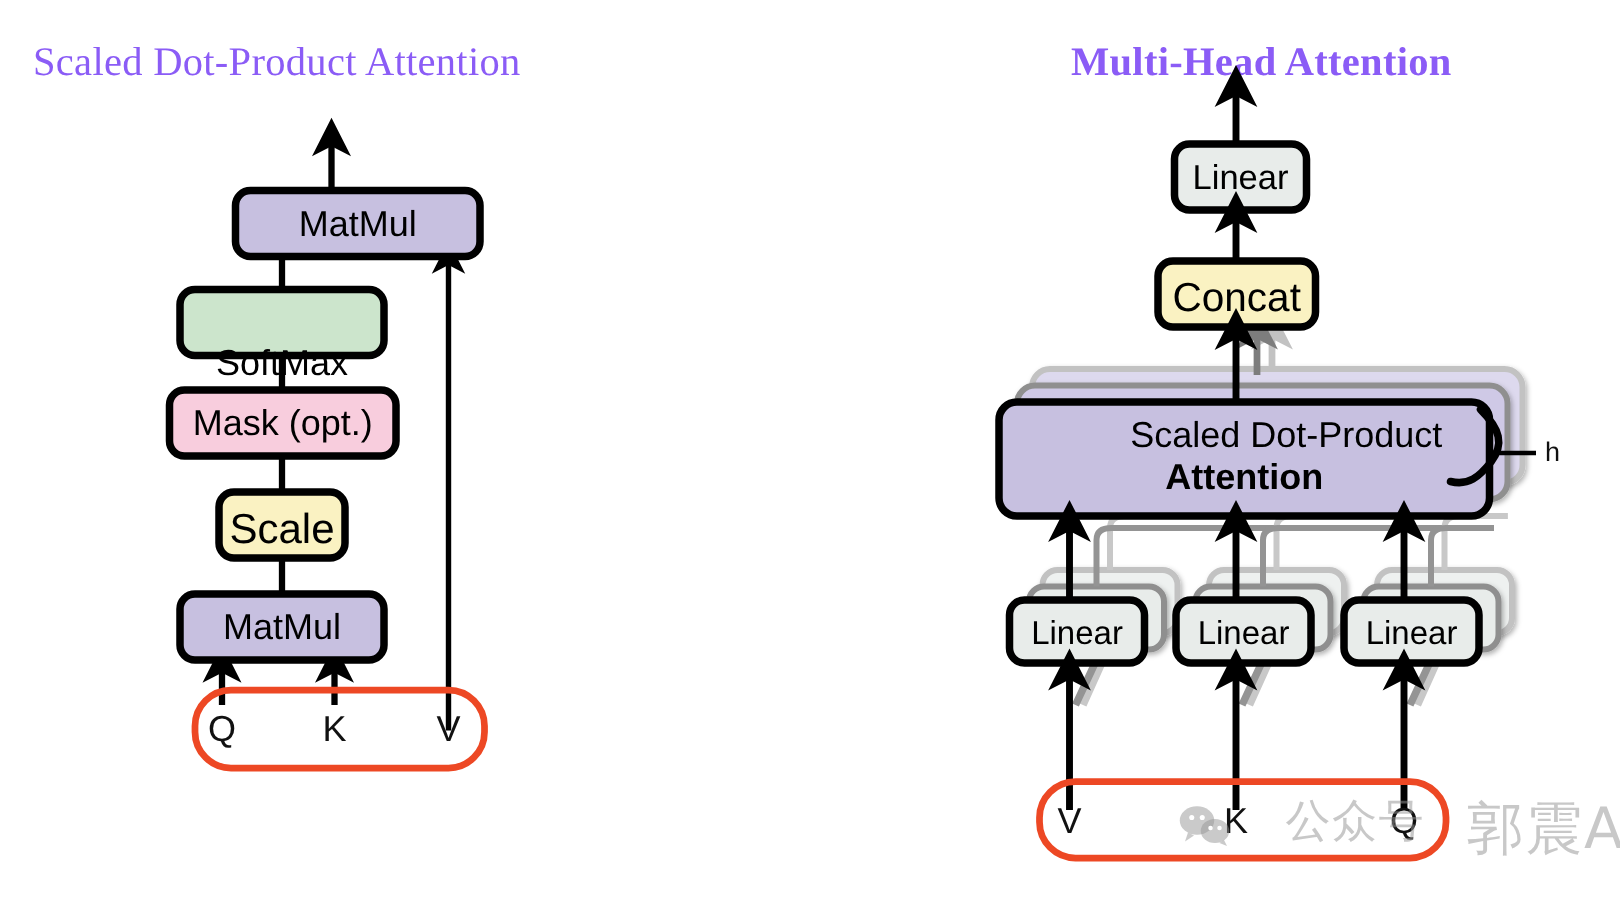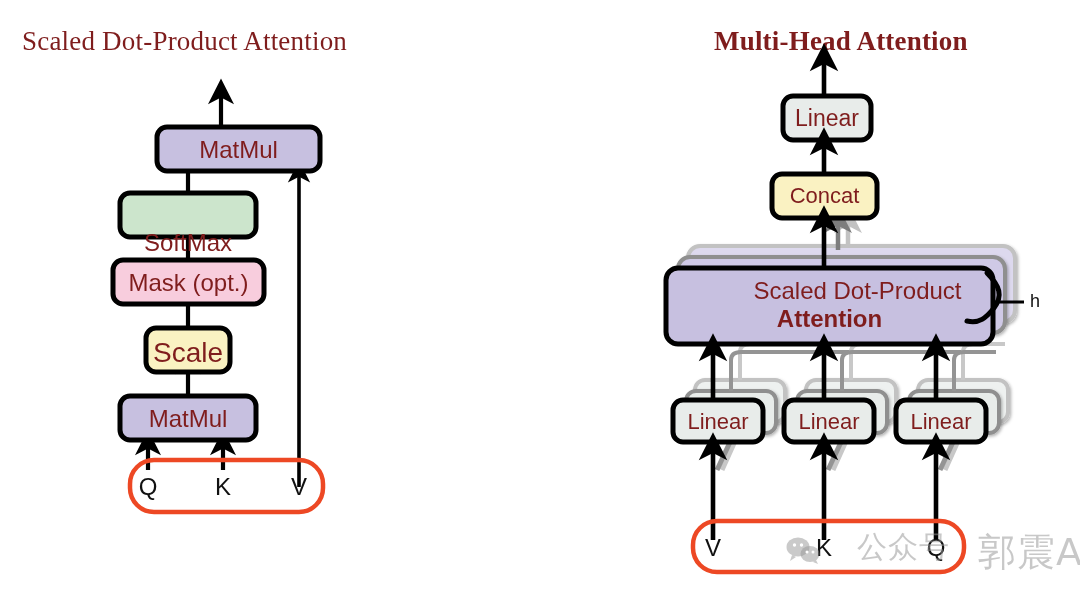--- a/index.html
+++ b/index.html
@@ -5,31 +5,31 @@
   html,body{margin:0;padding:0;background:#ffffff;}
   body{width:1080px;height:598px;position:relative;overflow:hidden;
        font-family:"Liberation Sans", sans-serif;}
   .panel{position:absolute;top:0;left:0;width:1080px;height:598px;}
   svg.diagram{position:absolute;top:0;left:0;width:1080px;height:598px;}
 
   .title{
     position:absolute;
     font-family:"Liberation Serif", serif;
     font-size:27px;
-    color:#7f1d1d;
+    color:#8b5cf6;
     white-space:nowrap;
     letter-spacing:0.2px;
   }
   #title-left{left:22px;top:26px;}
   #title-right{left:714px;top:26px;font-weight:bold;}
 
   .boxlabel{
     position:absolute;
     font-family:"Liberation Sans", sans-serif;
-    color:#7f1d1d;
+    color:#000000;
     white-space:nowrap;
     text-align:center;
     pointer-events:none;
   }
   .qkv{
     position:absolute;
     font-family:"Liberation Sans", sans-serif;
     font-size:24px;
     color:#111;
     text-align:center;
@@ -168,21 +168,21 @@
   <div class="boxlabel" style="left:120px;top:202px;width:136px;font-size:24px;margin-top:27px;">SoftMax</div>
   <div class="boxlabel" style="left:113px;top:269px;width:151px;font-size:24px;">Mask (opt.)</div>
   <div class="boxlabel" style="left:146px;top:337px;width:84px;font-size:28px;">Scale</div>
   <div class="boxlabel" style="left:120px;top:405px;width:136px;font-size:24px;">MatMul</div>
 
   <div class="qkv" style="left:128px;top:473px;width:40px;">Q</div>
   <div class="qkv" style="left:203px;top:473px;width:40px;">K</div>
   <div class="qkv" style="left:279px;top:473px;width:40px;">V</div>
 
   <div class="boxlabel" style="left:783px;top:105px;width:88px;font-size:23px;">Linear</div>
-  <div class="boxlabel" style="left:772px;top:183px;width:105px;font-size:22px;">Concat</div>
+  <div class="boxlabel" style="left:772px;top:183px;width:105px;font-size:27px;">Concat</div>
   <div class="boxlabel" style="left:694px;top:277px;width:327px;font-size:24px;text-align:center;">Scaled Dot-Product</div>
   <div class="boxlabel" style="left:666px;top:305px;width:327px;font-size:24px;font-weight:bold;">Attention</div>
   <div class="boxlabel" style="left:673px;top:409px;width:90px;font-size:22px;">Linear</div>
   <div class="boxlabel" style="left:784px;top:409px;width:90px;font-size:22px;">Linear</div>
   <div class="boxlabel" style="left:896px;top:409px;width:90px;font-size:22px;">Linear</div>
 
   <div class="hlabel" style="left:1030px;top:291px;">h</div>
 
   <div class="qkv" style="left:693px;top:534px;width:40px;">V</div>
   <div class="qkv" style="left:804px;top:534px;width:40px;">K</div>

